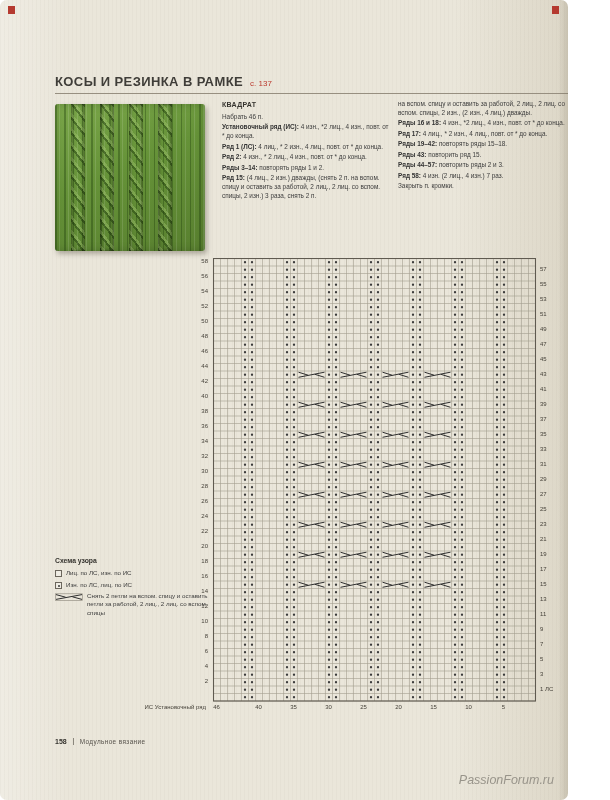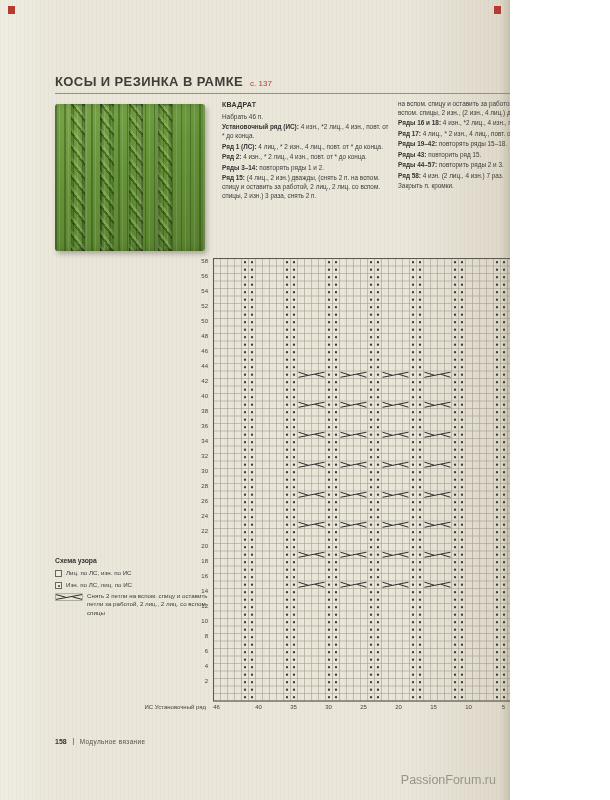--- a/index.html
+++ b/index.html
@@ -1,20 +1,21 @@
 <!DOCTYPE html>
 <html><head>
 <meta charset="utf-8">
 <style>
   html,body { margin:0; padding:0; }
   .page {
-    position:relative; width:510px; height:800px; overflow:hidden;
+    position:relative; width:568px; height:800px; overflow:hidden;
     background:#eae6da;
     font-family:"Liberation Sans", sans-serif;
     color:#3c3c3c;
+    border-radius:7px;
   }
   .page::before{
     content:''; position:absolute; inset:0; pointer-events:none;
     background:
       repeating-linear-gradient(90deg, rgba(120,110,90,0.04) 0 1px, rgba(0,0,0,0) 1px 4px),
       linear-gradient(to right, rgba(255,255,255,0.25) 0%, rgba(255,255,255,0) 12%, rgba(255,255,255,0) 80%, rgba(150,135,100,0.14) 98%);
   }
   .edge-right{ position:absolute; right:0; top:0; bottom:0; width:10px;
     background:linear-gradient(to right, rgba(0,0,0,0), rgba(110,100,75,0.20)); }
   .crop-mark{ position:absolute; width:7px; height:8px; background:#b53a30; }
@@ -56,21 +57,21 @@
 
   
   .chart-wrap{ position:absolute; left:213px; top:258px; width:322px; height:443px; }
   .chart-lbl{ position:absolute; font-size:6px; line-height:7.5px; color:#46423a; }
 
   .footer{ position:absolute; left:55px; top:738px; display:flex; align-items:center; gap:6px; }
   .footer .num{ font-size:7px; font-weight:bold; color:#35332e; }
   .footer .sep{ width:1px; height:7px; background:#8b877d; }
   .footer .bk{ font-size:6.4px; letter-spacing:0.4px; color:#55514a; }
 
-  .watermark{ position:absolute; right:14px; top:773px; font-size:12.5px; color:#98948a; }
+  .watermark{ position:absolute; right:14px; top:773px; font-size:12.5px; color:#98948a;font-style:italic; }
 </style>
 </head>
 <body>
 
 <div class="page">
 
   <div class="crop-mark crop-left"></div>
   <div class="crop-mark crop-right"></div>
 
   <div class="title-row">

